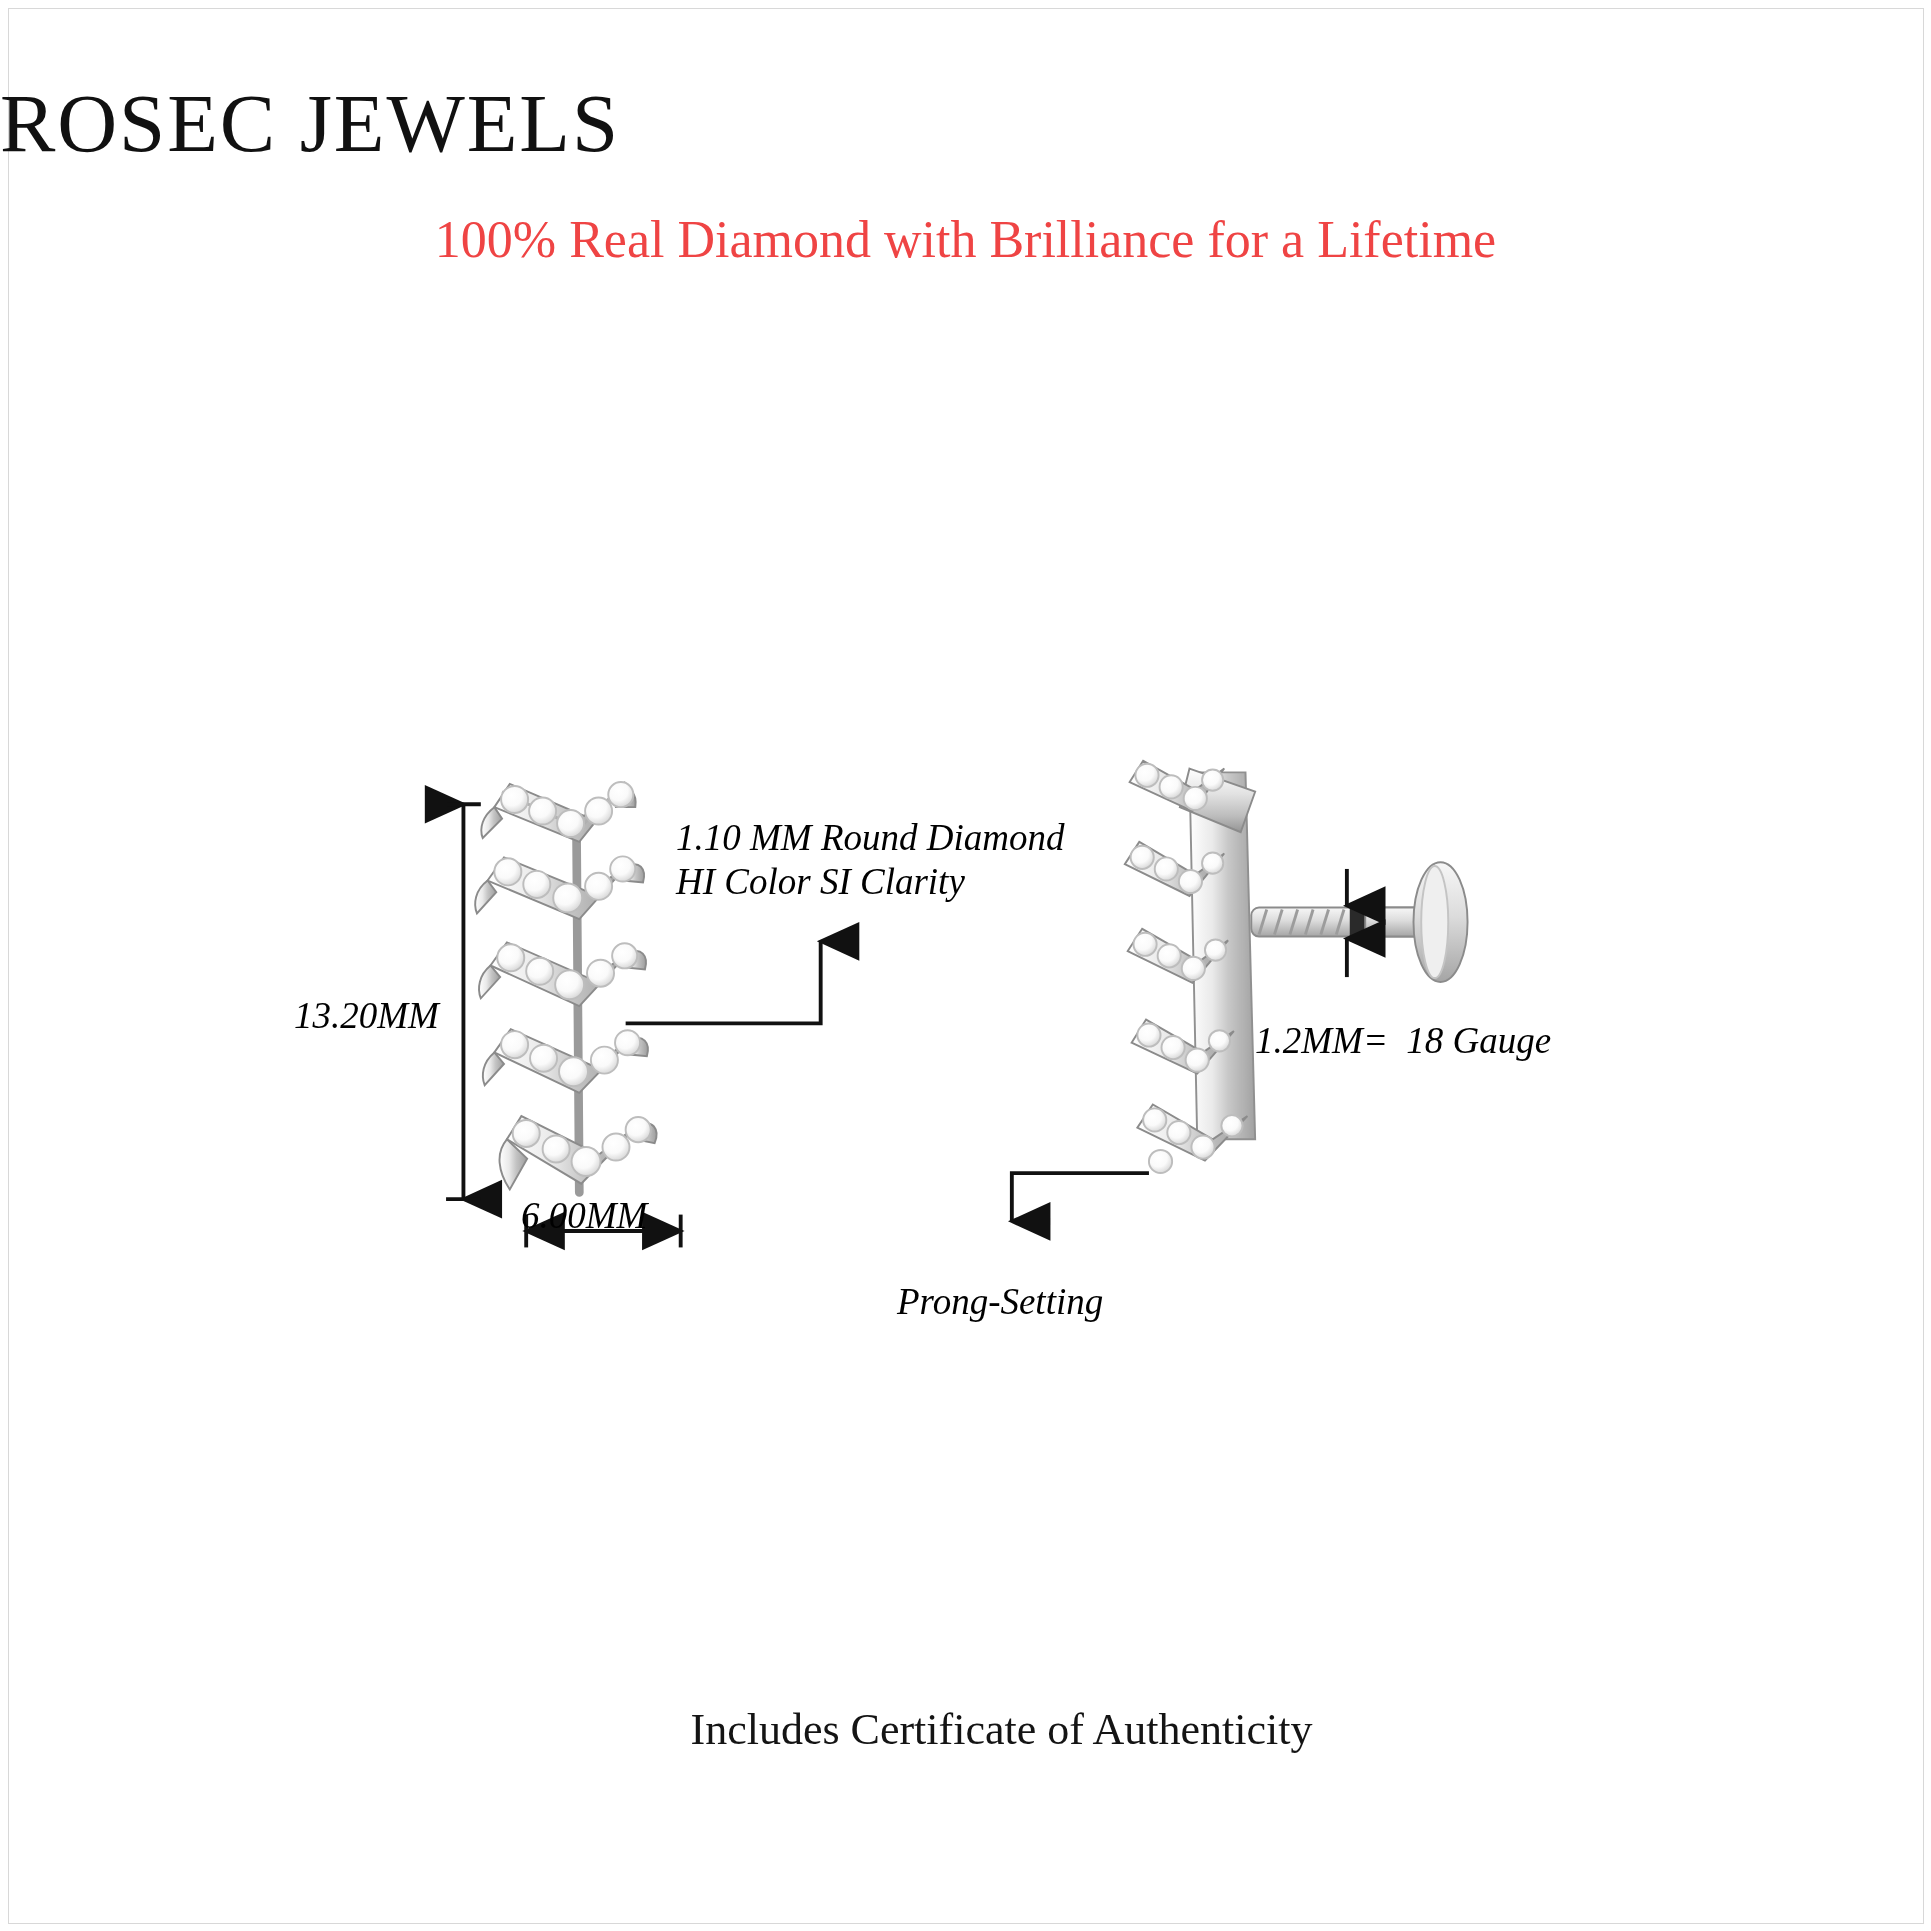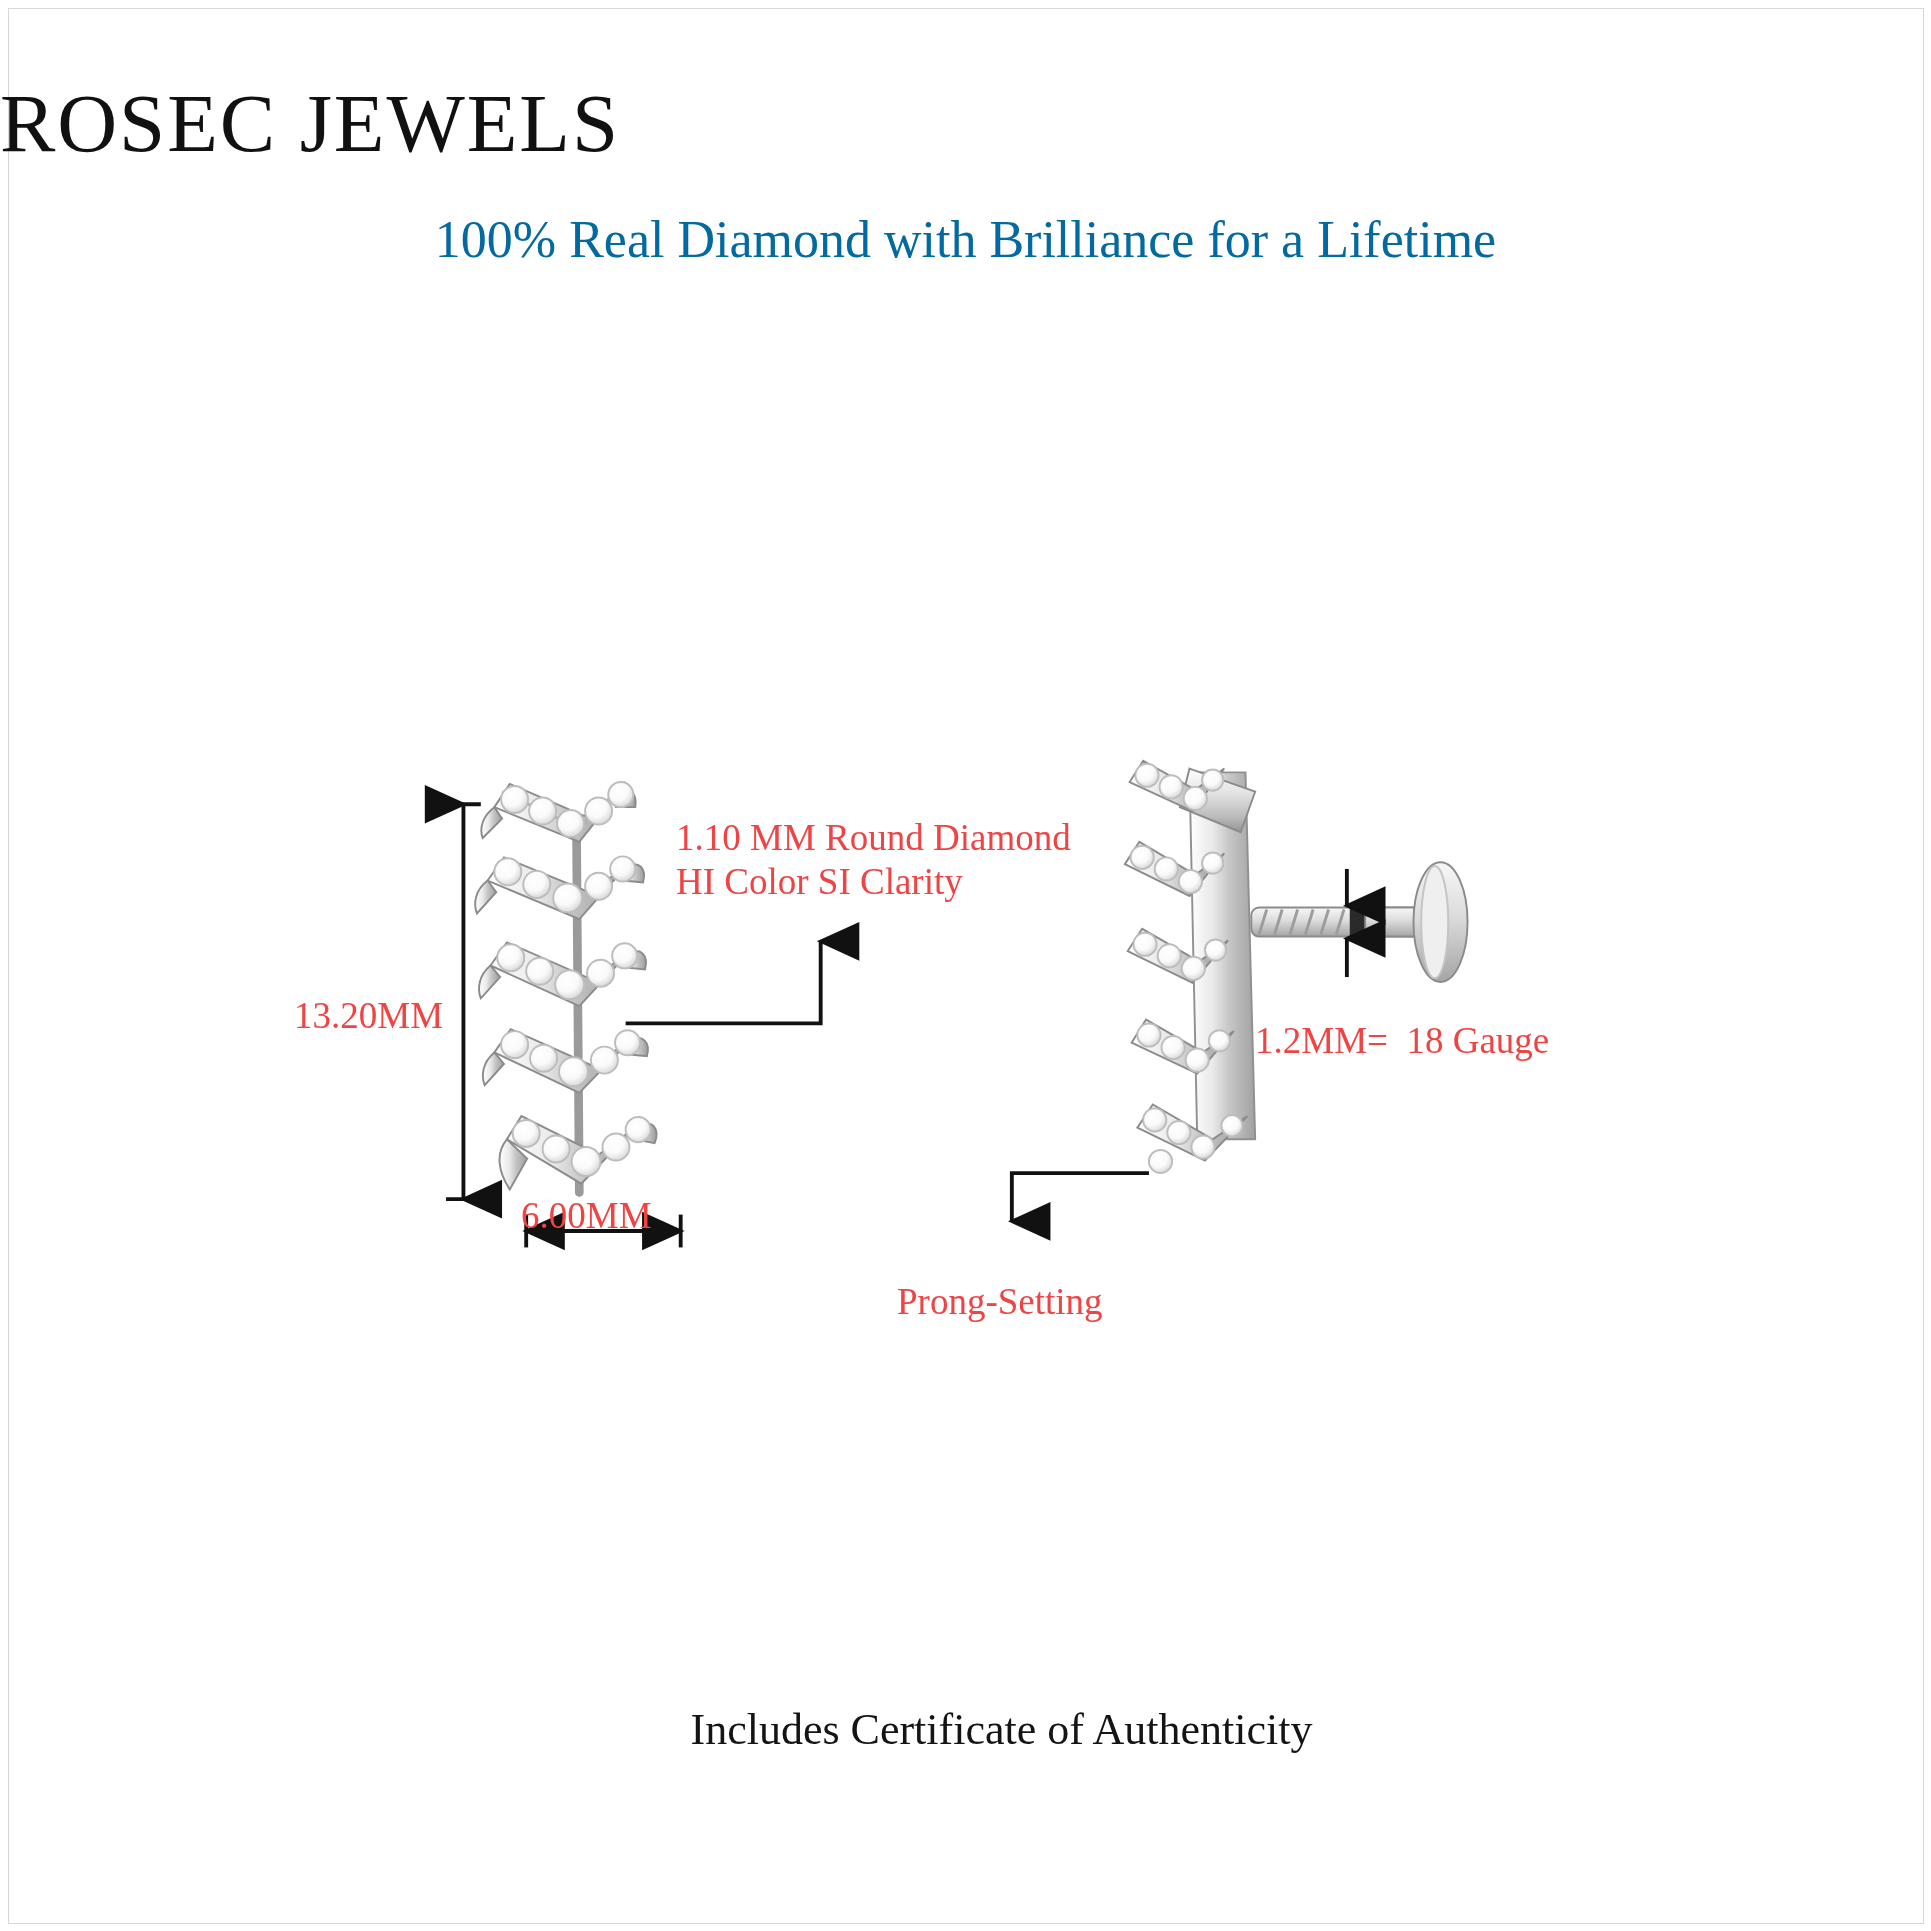--- a/index.html
+++ b/index.html
@@ -35,21 +35,21 @@
     color: #111;
   }
   .brand-sub {
     position: absolute;
     top: 210px;
     left: 0;
     width: 1931px;
     text-align: center;
     font-size: 52px;
     font-family: "Liberation Serif", serif;
-    color: #0369a1;
+    color: #ef4444;
   }
   .footer-note {
     position: absolute;
     top: 1704px;
     left: 0;
     width: 1931px;
     text-align: center;
     font-size: 44px;
     font-family: "Liberation Serif", serif;
     color: #141414;
@@ -58,22 +58,23 @@
   .diagram {
     position: absolute;
     left: 0;
     top: 0;
     width: 1931px;
     height: 1931px;
   }
   .lbl {
     position: absolute;
     font-family: "Liberation Serif", serif;
-    color: #ef4444;
+    color: #000000;
     white-space: pre;
+    font-style: italic;
   }
   .lbl-height {
     left: 294px;
     top: 994px;
     font-size: 37px;
     text-align: center;
   }
   .lbl-width {
     left: 521px;
     top: 1194px;

